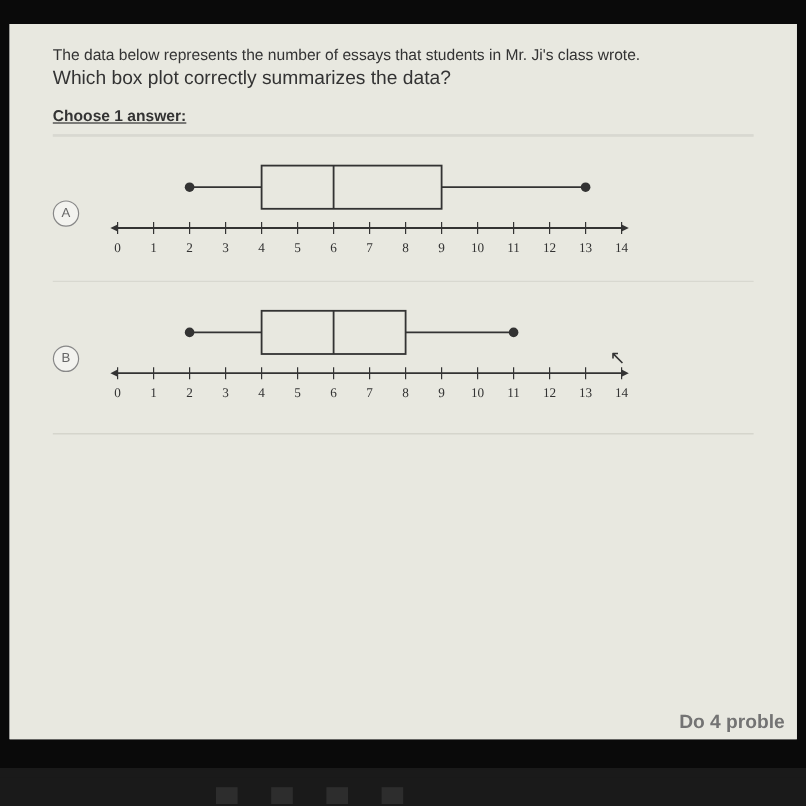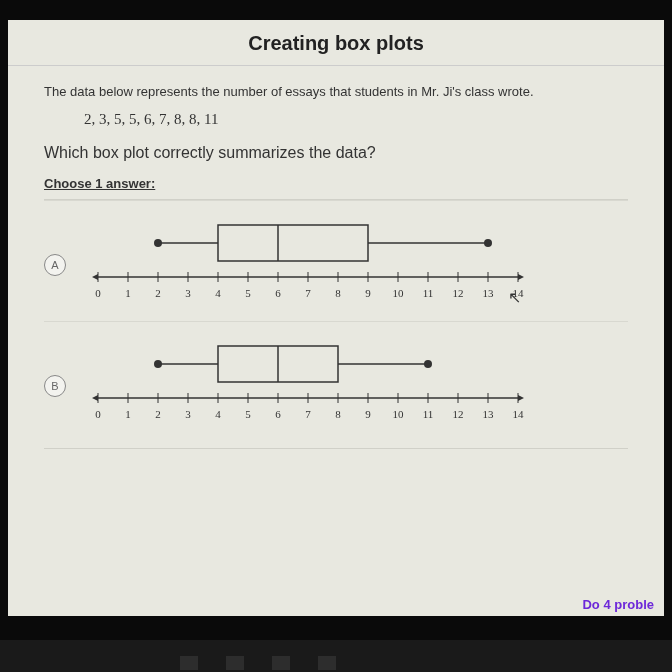--- a/index.html
+++ b/index.html
@@ -66,23 +66,23 @@
       flex-shrink: 0;
       background: #f3f3ef;
       cursor: pointer;
     }
     .plot-wrap { flex: 1; }
     .plot-svg { display: block; }
     .footer-msg {
       position: absolute;
       bottom: 4px;
       right: 10px;
-      font-size: 13px;
+      font-size: 16px;
       font-weight: 600;
-      color: #6d28d9;
+      color: #737373;
     }
     .cursor-ptr {
       position: absolute;
       top: 268px;
       left: 500px;
       font-size: 16px;
       color: #333;
       pointer-events: none;
     }
     .taskbar {
@@ -104,26 +104,22 @@
       background: #3a3a3a;
       display: inline-block;
       opacity: 0.6;
     }
   </style>
 </head>
 <body>
 
 <div class="monitor-frame">
   <div class="screen">
-    <div class="title-bar">
-      <h1>Creating box plots</h1>
-    </div>
     <div class="content">
       <p class="intro">The data below represents the number of essays that students in Mr. Ji's class wrote.</p>
-      <p class="data-list">2, 3, 5, 5, 6, 7, 8, 8, 11</p>
       <p class="question">Which box plot correctly summarizes the data?</p>
       <p class="choose">Choose 1 answer:</p>
       <hr class="divider">
 
       <div class="option-row">
         <div class="radio-circle">
           <span>A</span>
         </div>
         <div class="plot-wrap">
           <svg class="plot-svg" width="480" height="100" viewBox="0 0 480 100">

